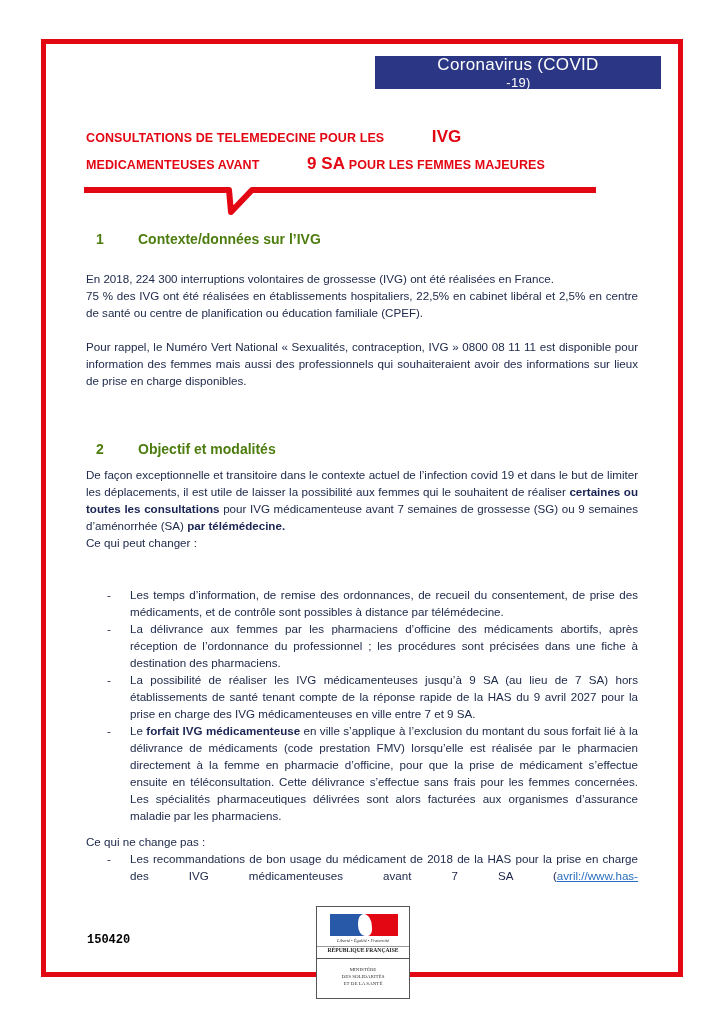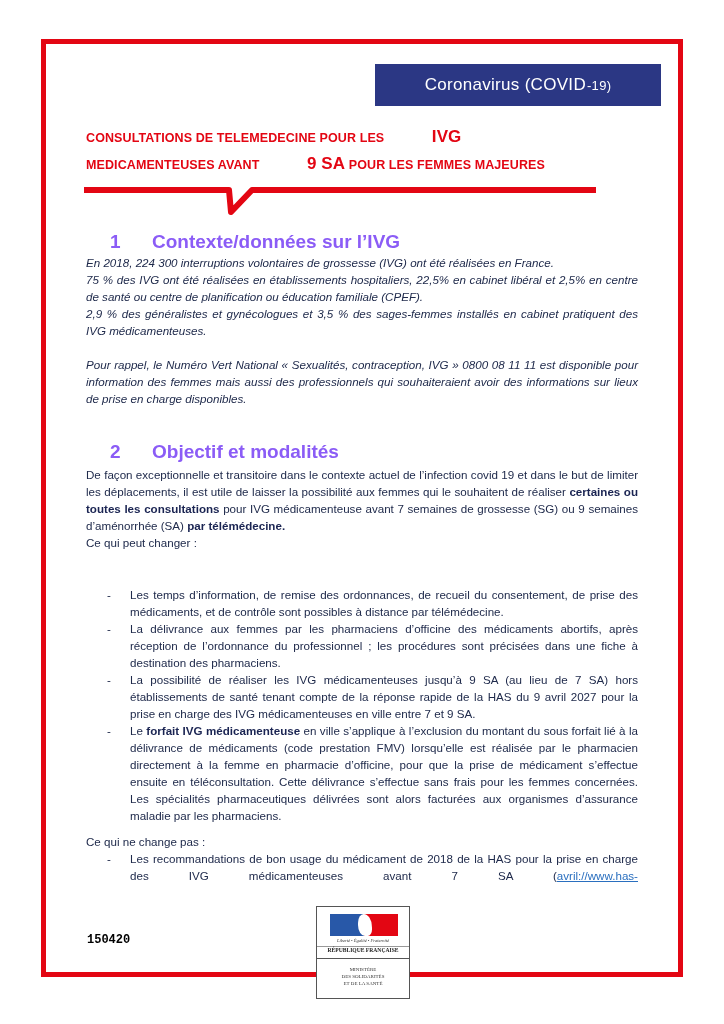--- a/index.html
+++ b/index.html
@@ -1,30 +1,30 @@
 <!DOCTYPE html>
 <html><head>
 <meta charset="utf-8">
 <style>
   html, body { margin:0; padding:0; }
   body { width:724px; height:1024px; background:#ffffff; position:relative; overflow:hidden;
          font-family:"Liberation Sans", sans-serif; color:#1f2a4a; }
   .frame { position:absolute; left:41px; top:39px; width:632px; height:928px;
            border:5px solid #e30613; box-sizing:content-box; }
-  .banner { position:absolute; left:375px; top:64px; width:286px; height:42px; background:#2b3784;
+  .banner { position:absolute; left:375px; top:56px; width:286px; height:33px; background:#2b3784;
             color:#ffffff; font-family:"Liberation Sans", sans-serif; font-size:17px;
-            display:flex; align-items:center; justify-content:center; letter-spacing:0.3px; }
+            display:flex; align-items:center; justify-content:center; letter-spacing:0.3px;flex-direction:column; }
   .banner .small { font-size:13px; margin-left:1px; }
   .title { position:absolute; left:86px; top:124px; width:560px; color:#e30613;
            font-family:"Liberation Sans", sans-serif; font-weight:bold; font-size:12.5px; line-height:26px;
            letter-spacing:0.1px; text-transform:uppercase; }
   .title .big { font-size:17px;padding-left:44px; }
   .bubble { position:absolute; left:84px; top:183px; }
-  .heading { position:absolute; left:110px; font-family:"Liberation Sans", sans-serif; font-weight:bold;
-             font-size:19px; color:#8b5cf6; }
+  .heading { position:absolute; left:96px; font-family:"Liberation Sans", sans-serif; font-weight:bold;
+             font-size:14px; color:#4d7c0f; }
   .heading .num { display:inline-block; width:42px; }
   .body { position:absolute; left:86px; width:552px; font-family:"Liberation Sans", sans-serif;
           font-size:11.6px; line-height:17px; color:#202b4c; text-align:justify; }
   .body p { margin:0; }
   .body b { color:#1a2452; }
   .bullets { position:absolute; left:86px; width:552px; font-family:"Liberation Sans", sans-serif;
              font-size:11.6px; line-height:17px; color:#202b4c; }
   .bullet { display:flex; }
   .bullet .dash { width:44px; flex:0 0 44px; padding-left:21px; box-sizing:border-box; }
   .bullet .txt { flex:1; text-align:justify; }
@@ -62,24 +62,23 @@
 </div>
 
 <svg class="bubble" width="520" height="36" viewBox="0 0 520 36">
   <polyline points="0,7 145,7 147,29 168,7 512,7" fill="none" stroke="#e30613" stroke-width="6" stroke-linejoin="round" stroke-linecap="butt"></polyline>
 </svg>
 
 <div class="heading" style="top:231px;">
   <span class="num">1</span><span>Contexte/données sur l’IVG</span>
 </div>
 
-<div class="body" style="top:254px;font-style:italic;">
+<div class="body" style="top:270px;">
   <p>En 2018, 224 300 interruptions volontaires de grossesse (IVG) ont été réalisées en France.</p>
   <p>75 % des IVG ont été réalisées en établissements hospitaliers, 22,5% en cabinet libéral et 2,5% en centre de santé ou centre de planification ou éducation familiale (CPEF).</p>
-  <p>2,9 % des généralistes et gynécologues et 3,5 % des sages-femmes installés en cabinet pratiquent des IVG médicamenteuses.</p>
   <p style="margin-top:17px;">Pour rappel, le Numéro Vert National « Sexualités, contraception, IVG » 0800 08 11 11 est disponible pour information des femmes mais aussi des professionnels qui souhaiteraient avoir des informations sur lieux de prise en charge disponibles.</p>
 </div>
 
 <div class="heading" style="top:441px;">
   <span class="num">2</span><span>Objectif et modalités</span>
 </div>
 
 <div class="body" style="top:466px;">
   <p><span>De façon exceptionnelle et transitoire dans le contexte actuel de l’infection covid 19 et dans le but de limiter les déplacements, il est utile de laisser la possibilité aux femmes qui le souhaitent de réaliser </span><b>certaines ou toutes les consultations</b><span> pour IVG médicamenteuse avant 7 semaines de grossesse (SG) ou 9 semaines d’aménorrhée (SA) </span><b>par télémédecine.</b></p>
   <p style="">Ce qui peut changer :</p>

